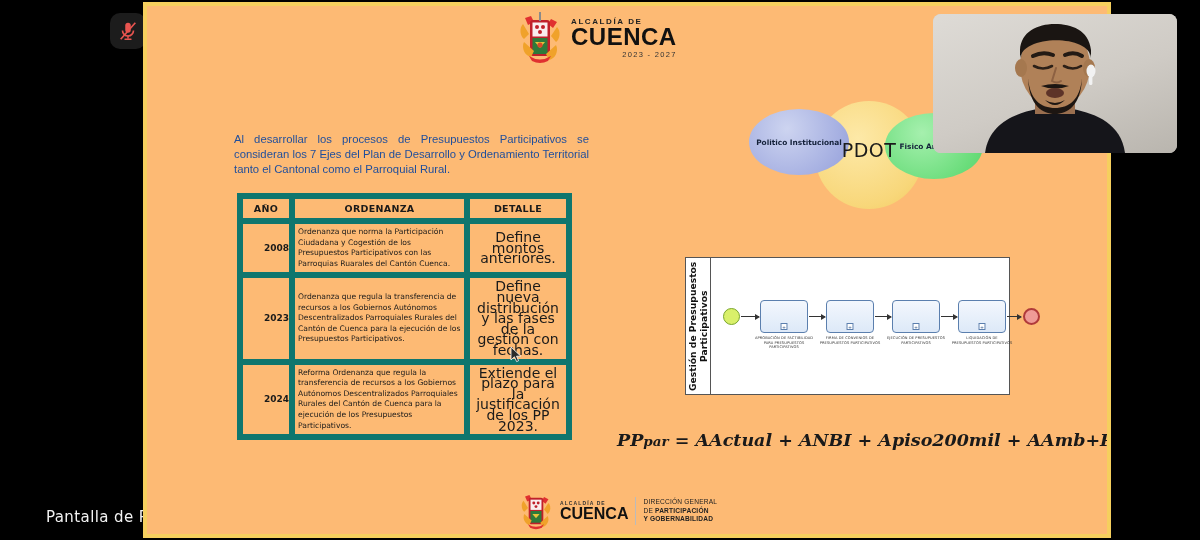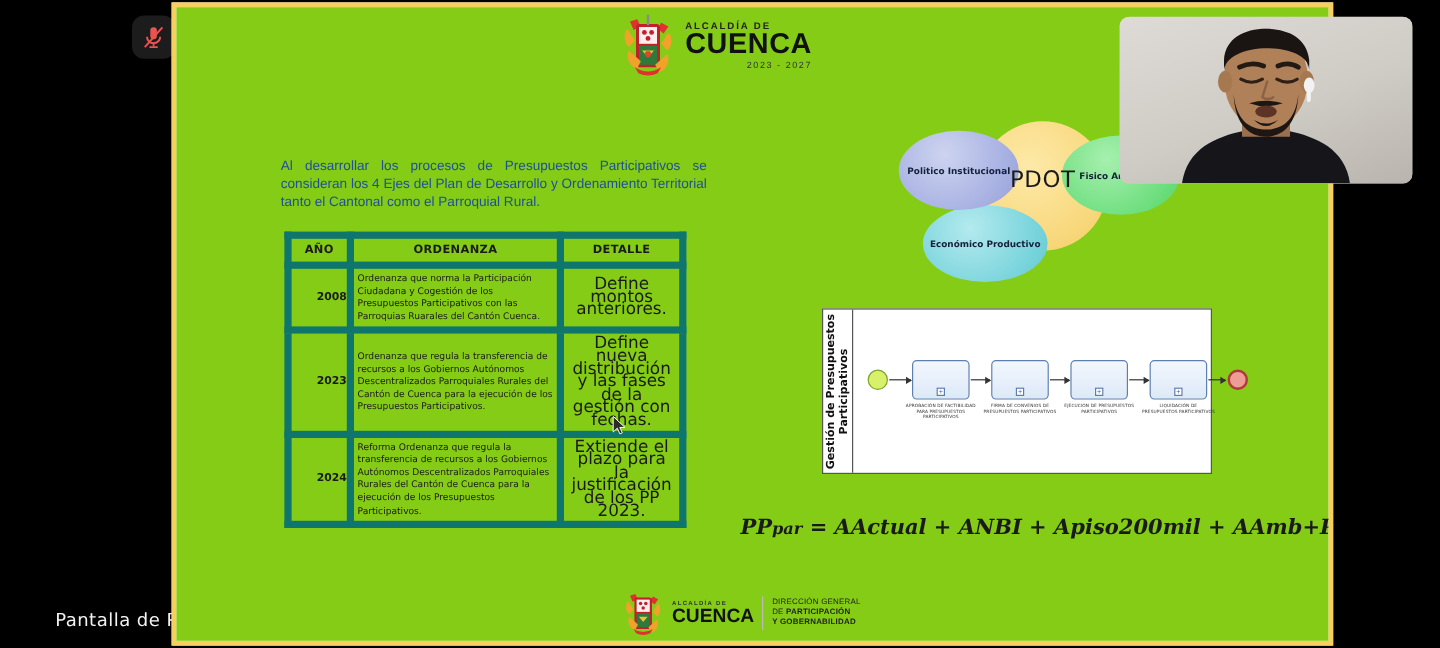--- a/index.html
+++ b/index.html
@@ -24,21 +24,21 @@
     position:absolute; left:46px; top:508px;
     color:#f2f2f2; font-family:"DejaVu Sans", sans-serif;
     font-size:15px; letter-spacing:.4px; white-space:nowrap;
   }
 
   
   #slide-frame{
     position:absolute; left:143px; top:2px; width:968px; height:536px;
     border:4px solid #f6cf5e; background:#fff;
   }
-  #slide{ position:absolute; inset:0; background:#84cc16; overflow:hidden; }
+  #slide{ position:absolute; inset:0; background:#fdba74; overflow:hidden; }
 
   
   #slide-header{ position:absolute; left:370px; top:6px; display:flex; align-items:center; gap:8px;}
   .crest{ position:relative; width:46px; height:52px; }
   .wordmark .sm{ font-size:8px; letter-spacing:1.6px; color:#222; font-weight:600;}
   .wordmark .big{ font-size:24px; font-weight:800; letter-spacing:.5px; color:#111; line-height:.95; }
   .wordmark .yrs{ font-size:7.5px; letter-spacing:1.3px; color:#333; text-align:right; margin-top:2px;}
 
   
   #slide-title{
@@ -186,21 +186,21 @@
         <rect x="22" y="0" width="2" height="9" fill="#8a8a8a"></rect>
       </svg>
       <div class="wordmark">
         <div class="sm">ALCALDÍA DE</div>
         <div class="big">CUENCA</div>
         <div class="yrs">2023 - 2027</div>
       </div>
     </div>
 
 
-    <p id="intro-par">Al desarrollar los procesos de Presupuestos Participativos se consideran los 4 Ejes del Plan de Desarrollo y Ordenamiento Territorial tanto el Cantonal como el Parroquial Rural.</p>
+    <p id="intro-par">Al desarrollar los procesos de Presupuestos Participativos se consideran los 7 Ejes del Plan de Desarrollo y Ordenamiento Territorial tanto el Cantonal como el Parroquial Rural.</p>
 
     <table id="ord-table">
       <thead>
         <tr>
           <th>AÑO</th>
           <th>ORDENANZA</th>
           <th>DETALLE</th>
         </tr>
       </thead>
       <tbody>
@@ -226,23 +226,20 @@
     <div id="formula">
       <span>PP</span><span class="sub">par</span>
       <span>= AActual + ANBI + Apiso200mil + AAmb+Población</span>
     </div>
 
     <div id="pdot">
       <div id="pdot-center"></div>
       <div class="bub" style="left:148px; top:52px; width:98px; height:66px; background:radial-gradient(circle at 38% 30%, #a6f0ae, #68dc79 75%, #5bd06d);">
         <span>Fisico Ambiental</span>
       </div>
-      <div class="bub" style="left:32px; top:110px; width:104px; height:64px; background:radial-gradient(circle at 38% 30%, #b3eaee, #74d2da 75%, #69c6cf);">
-        <span>Económico Productivo</span>
-      </div>
       <div class="bub" style="left:12px; top:48px; width:100px; height:66px; background:radial-gradient(circle at 38% 30%, #cdd4f0, #a2ace0 75%, #95a0da);">
         <span>Politico Institucional</span>
       </div>
       <div id="pdot-word">PDOT</div>
     </div>
 
     <div id="bpmn">
       <div id="bpmn-lane-title">
         <span>Gestión de Presupuestos Participativos</span>
       </div>

